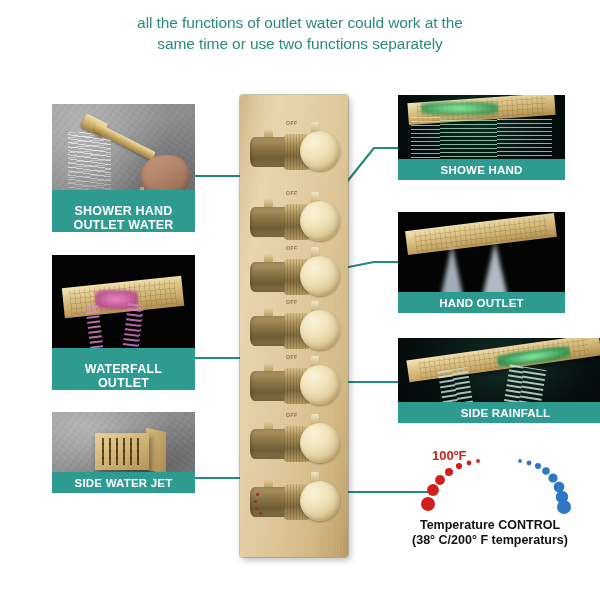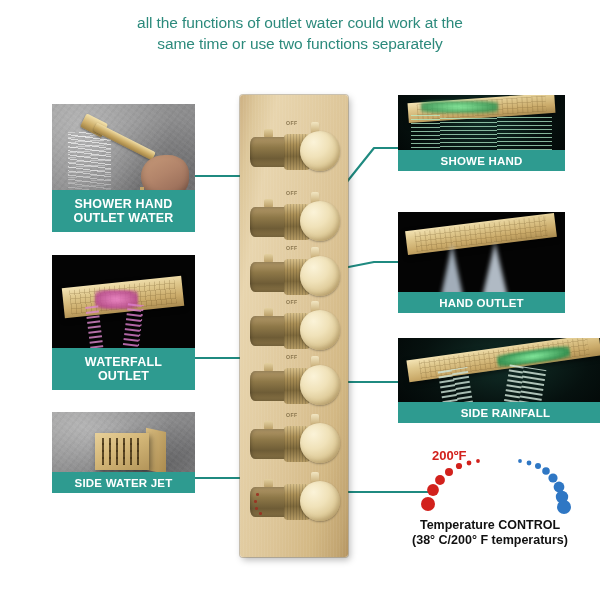--- a/index.html
+++ b/index.html
@@ -24,21 +24,21 @@
 
   
   .card{position:absolute;overflow:hidden;background:#000;}
   .card .photo{position:absolute;inset:0;}
   .band{
     position:absolute;left:0;right:0;bottom:0;
     background:#2e9b90;color:#fff;font-weight:bold;
     display:flex;align-items:center;justify-content:center;
     text-align:center;line-height:14px;letter-spacing:0.2px;
   }
-  .band.two{height:42px;font-size:12.5px;}
+  .band.two{height:42px;font-size:12.5px;align-items:flex-end;}
   .band.one{height:21px;font-size:11.5px;}
 
   
   .wall{
     position:absolute;inset:0;
     background:
       radial-gradient(ellipse at 22% 18%,rgba(255,255,255,.30),transparent 55%),
       radial-gradient(ellipse at 75% 70%,rgba(0,0,0,.22),transparent 60%),
       radial-gradient(circle at 40% 55%,rgba(255,255,255,.10),transparent 40%),
       linear-gradient(150deg,#9a9a9a 0%,#8d8d8e 40%,#7e7e80 72%,#909091 100%);
@@ -295,21 +295,21 @@
       <div class="wall"></div>
       <div class="jet-shadow"></div>
       <div class="jet-side"></div>
       <div class="jet-face"></div>
     </div>
     <div class="band one">
       <div>SIDE WATER JET</div>
     </div>
   </div>
 
-  <div class="card" style="left:398px;top:95px;width:167px;height:76px;">
+  <div class="card" style="left:398px;top:95px;width:167px;height:85px;">
     <div class="photo">
       <div class="dark"></div>
       <div class="plate" style="left:6%;top:4%;width:88%;height:26%;transform:rotate(-4deg);"></div>
       <div style="position:absolute;left:14%;top:8%;width:46%;height:16%;background:radial-gradient(ellipse,#7dfba9,#1f8f4e 70%,transparent 100%);opacity:.8;filter:blur(1.4px);"></div>
       <div class="rain" style="left:8%;top:26%;width:84%;height:54%;color:#b6f3cf;"></div>
     </div>
     <div class="band one">
       <div>SHOWE HAND</div>
     </div>
   </div>
@@ -426,18 +426,18 @@
         <circle cx="140" cy="11" r="1.9"></circle>
         <circle cx="149" cy="13" r="2.4"></circle>
         <circle cx="158" cy="16" r="3.0"></circle>
         <circle cx="166" cy="21" r="3.8"></circle>
         <circle cx="173" cy="28" r="4.6"></circle>
         <circle cx="179" cy="37" r="5.4"></circle>
         <circle cx="182" cy="47" r="6.2"></circle>
         <circle cx="184" cy="57" r="7.0"></circle>
       </g>
     </svg>
-    <div class="degF"><span>200</span><span>ºF</span></div>
+    <div class="degF"><span>100</span><span>ºF</span></div>
     <div class="tlabel" id="tlab1">Temperature CONTROL</div>
     <div class="tlabel" id="tlab2">(38°  C/200°  F temperaturs)</div>
   </div>
 
 </div>
 
 </body></html>

